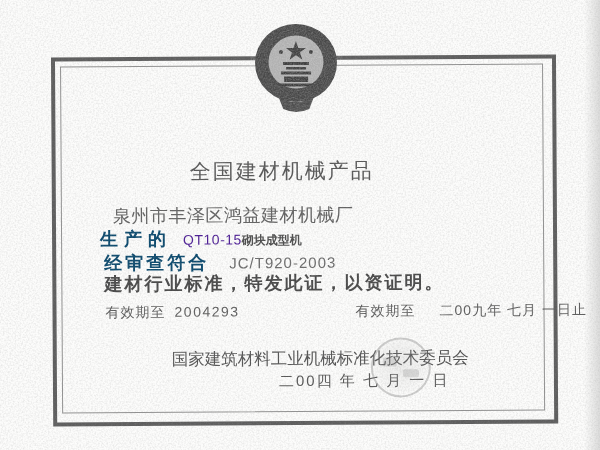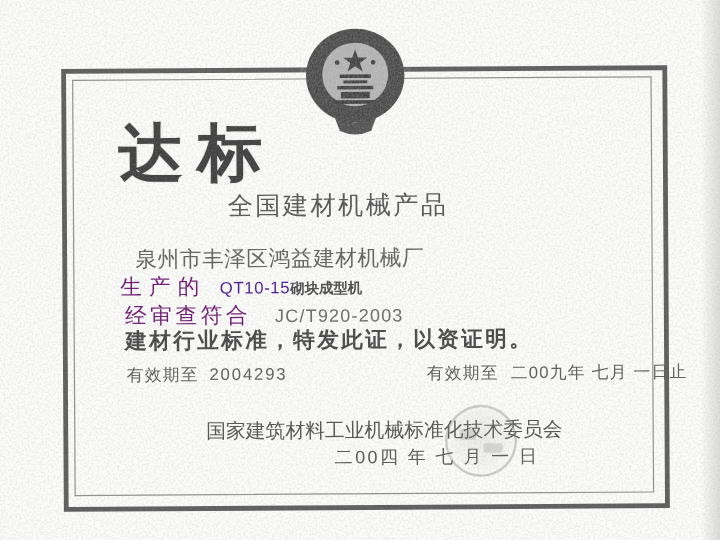--- a/index.html
+++ b/index.html
@@ -27,28 +27,28 @@
   .title-right{left:366px;top:99px;letter-spacing:14px;}
   .subtitle{
     position:absolute;left:190px;top:157px;font-size:21px;letter-spacing:2px;
     color:#585858;font-weight:500;
   }
   .bodyline{position:absolute;white-space:nowrap;}
   .l-company{left:113px;top:203px;font-size:18px;color:#636363;letter-spacing:0.5px;}
   .l2{left:100px;top:226px;}
   .l3{left:104px;top:250px;}
   .l4{left:104px;top:271px;font-size:18px;font-weight:700;color:#4a4a4a;letter-spacing:2px;}
-  .lbl-bold{font-size:18px;font-weight:400;color:#701a75;letter-spacing:6px;}
+  .lbl-bold{font-size:18px;font-weight:700;color:#0c4a6e;letter-spacing:6px;}
   .val-model{font-size:14px;color:#4c1d95;letter-spacing:0.5px;margin-left:11px;}
   .val-name{font-size:12px;font-weight:700;color:#4e4e4e;letter-spacing:0px;}
   .val-std{font-size:15px;color:#6c6c6c;letter-spacing:1px;margin-left:20px;}
   .l5{left:105px;top:303px;font-size:14px;color:#5d5d5d;letter-spacing:1px;}
   .l5 .num{font-size:14px;margin-left:9px;letter-spacing:1.5px;color:#606060;}
   .l5 .valid-lbl{margin-left:116px;}
-  .l5 .valid-date{margin-left:10px;}
+  .l5 .valid-date{margin-left:24px;}
   .f-issuer{left:171px;top:348px;font-size:16.5px;color:#555;letter-spacing:0px;}
   .f-date{left:278px;top:372px;font-size:15px;color:#585858;letter-spacing:2px;}
   .seal{
     position:absolute;left:370px;top:338px;width:56px;height:56px;border-radius:50%;
     border:2px solid rgba(130,130,130,0.38);z-index:7;
     background:radial-gradient(circle at 50% 45%, rgba(150,150,150,0.16) 0%, rgba(160,160,160,0.07) 55%, rgba(160,160,160,0) 75%);
   }
   .seal .mark1,.seal .mark2{
     position:absolute;background:rgba(120,120,120,0.22);border-radius:2px;
   }
@@ -86,21 +86,20 @@
         <circle cx="61" cy="30" r="2" fill="#3e3e3e"></circle>
         <rect x="33" y="40" width="26" height="3" fill="#3e3e3e"></rect>
         <rect x="36" y="45" width="20" height="2.5" fill="#3e3e3e"></rect>
         <rect x="31" y="49.5" width="30" height="3" fill="#3e3e3e"></rect>
         <rect x="34" y="54.5" width="24" height="5.5" fill="#3e3e3e"></rect>
         <rect x="29" y="61.5" width="34" height="3" fill="#3e3e3e"></rect>
         <rect x="0" y="0" width="92" height="92" filter="url(#grainE)" opacity="0.5"></rect>
       </svg>
     </div>
 
-    <div class="title-left">达标</div>
     <div class="subtitle">全国建材机械产品</div>
 
     <div class="bodyline l-company">泉州市丰泽区鸿益建材机械厂</div>
 
     <div class="bodyline l2">
       <span class="lbl-bold">生产的</span><span class="val-model">QT10-15</span><span class="val-name">砌块成型机</span>
     </div>
 
     <div class="bodyline l3">
       <span class="lbl-bold" style="letter-spacing:3px;">经审查符合</span><span class="val-std">JC/T920-2003</span>

